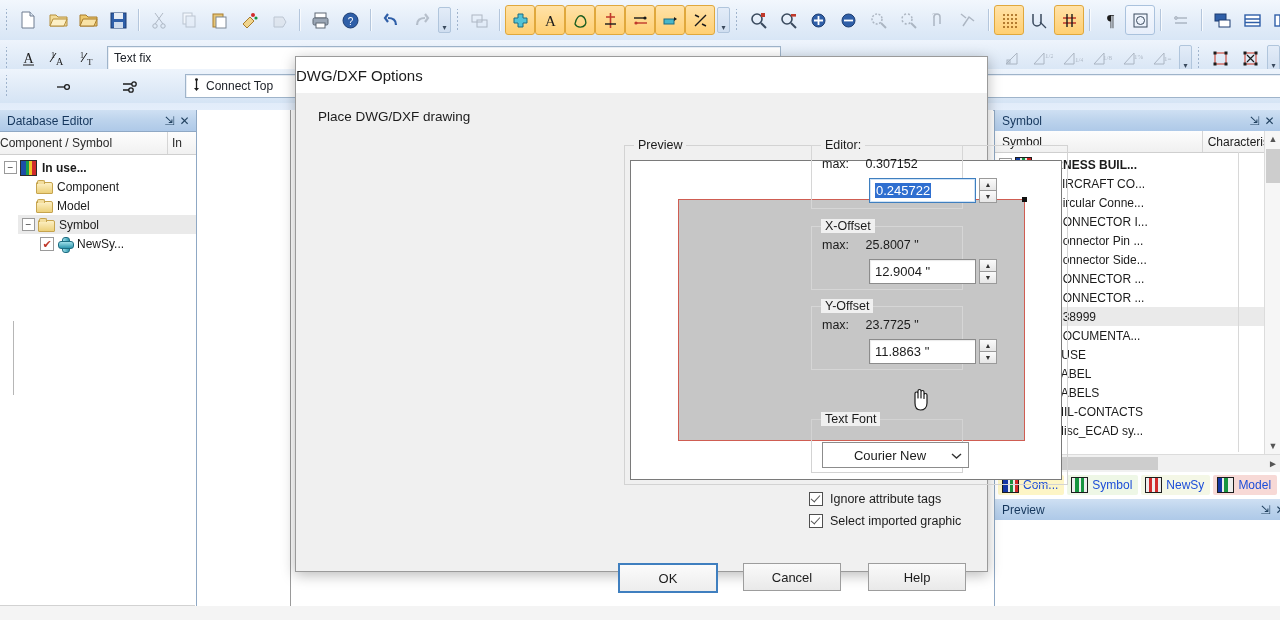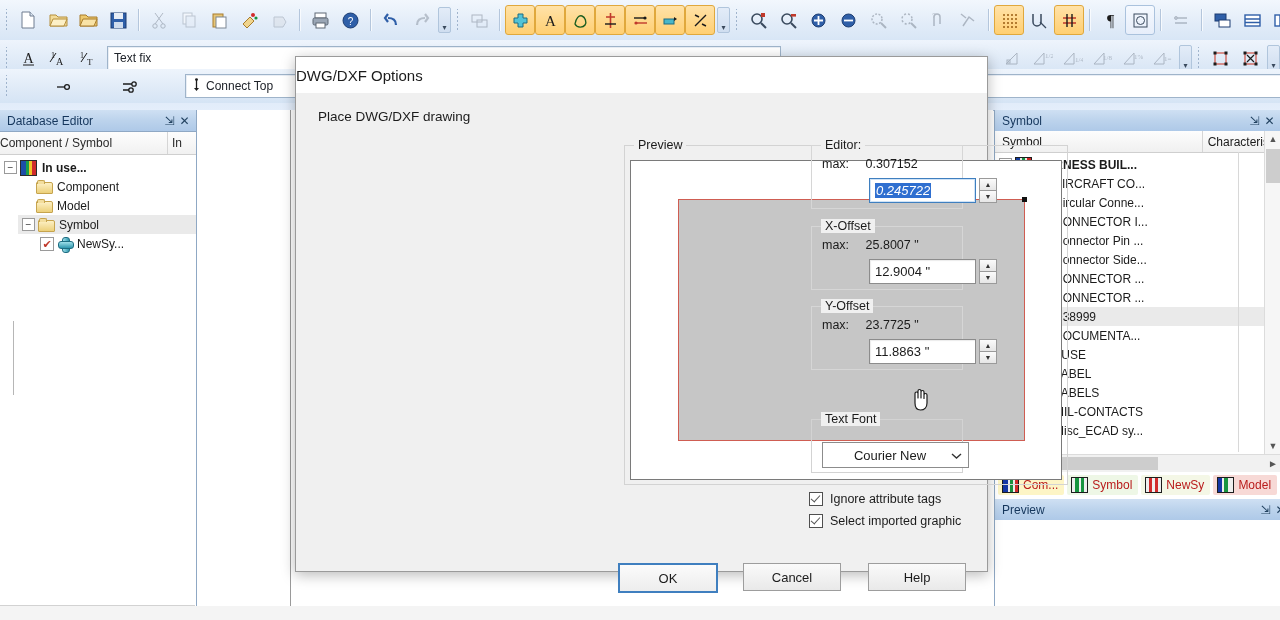--- a/index.html
+++ b/index.html
@@ -94,21 +94,21 @@
   .colsplit{position:absolute;left:243px;top:21px;width:1px;height:300px;background:#d8d8d8;}
   #symvscroll{position:absolute;right:0;top:21px;width:16px;height:323px;background:#f6f6f6;border-left:1px solid #dcdcdc;}
   #symvscroll .sarr{height:16px;display:flex;align-items:center;justify-content:center;font-size:9px;color:#555;}
   #symvscroll .sthumb{position:absolute;left:1px;top:18px;width:14px;height:34px;background:#cdcdcd;}
   #symhscroll{position:absolute;left:0;top:344px;width:286px;height:17px;background:#f1f1f1;
     border-top:1px solid #dcdcdc;display:flex;align-items:center;}
   #symhscroll .arr{width:16px;text-align:center;font-size:10px;color:#555;}
   #symhscroll .thumb{height:13px;width:145px;margin-left:2px;background:#cdcdcd;}
   #symtabs{position:absolute;left:0;top:362px;width:286px;height:26px;display:flex;align-items:center;
     padding-left:3px;gap:3px;background:#fff;}
-  .symtab{height:20px;display:flex;align-items:center;gap:4px;padding:0 6px 0 4px;font-size:12px;color:#b91c1c;border-radius:2px;}
+  .symtab{height:20px;display:flex;align-items:center;gap:4px;padding:0 6px 0 4px;font-size:12px;color:#1d4ed8;border-radius:2px;}
   .bars{width:15px;height:14px;flex:0 0 auto;border:1px solid #1d1d1d;}
   .bars.b1{background:linear-gradient(to right,#1436a4 0 30%,#eee 30% 46%,#1a8f3e 46% 64%,#eee 64% 78%,#d12b2b 78% 100%);}
   .bars.b2{background:linear-gradient(to right,#eee 0 18%,#17943f 18% 44%,#eee 44% 58%,#17943f 58% 80%,#eee 80% 100%);}
   .bars.b3{background:linear-gradient(to right,#eee 0 20%,#d12b2b 20% 42%,#eee 42% 58%,#d12b2b 58% 80%,#eee 80% 100%);}
   .bars.b4{background:linear-gradient(to right,#1436a4 0 26%,#eee 26% 42%,#17943f 42% 64%,#eee 64% 100%);}
   #previewhdr{position:absolute;left:0;top:389px;width:286px;height:21px;}
   #previewbody{position:absolute;left:0;top:410px;width:286px;height:100px;background:#fff;}
   
   #dialog{position:absolute;left:295px;top:56px;width:691px;height:514px;
     background:#f0f0f0;border:1px solid #9a9a9a;box-shadow:0 3px 13px rgba(0,0,0,.28);}
@@ -125,21 +125,21 @@
   #dwghandle{position:absolute;right:-3px;top:-3px;width:5px;height:5px;background:#111;}
   #handcursor{position:absolute;left:278px;top:224px;width:22px;height:26px;}
   .fieldgroup{position:absolute;left:515px;border:1px solid #d6d6d6;background:transparent;}
   .maxline{position:absolute;left:10px;top:11px;font-size:12.5px;color:#1b1b1b;}
   .maxline .mk{color:#1b1b1b;}
   .maxline .mv{margin-left:13px;}
   .spinwrap{position:absolute;left:11px;top:32px;display:flex;align-items:stretch;}
   .spinfield{width:95px;height:23px;background:#fff;border:1px solid #8c8c8c;
     display:flex;align-items:center;padding:0 5px;font-size:13px;color:#1b1b1b;
     box-shadow:inset 1px 1px 1px rgba(0,0,0,.08);}
-  .spinfield.focus{border:1px solid #3f7fbf;box-shadow:inset 0 0 0 1px #cfe3f7;font-style:italic;}
+  .spinfield.focus{border:1px solid #3f7fbf;box-shadow:inset 0 0 0 1px #cfe3f7;}
   .spinfield .hl{background:#2f6fd0;color:#fff;padding:0 1px;}
   .spinbtns{width:18px;height:25px;display:flex;flex-direction:column;margin-left:3px;}
   .spinbtns div{flex:1;background:linear-gradient(to bottom,#fbfbfb,#e6e6e6);border:1px solid #9a9a9a;
     display:flex;align-items:center;justify-content:center;font-size:7px;color:#333;line-height:1;}
   .spinbtns div:first-child{border-bottom:none;}
   #fontgroup{left:515px;top:326px;width:150px;height:52px;}
   #fontselect{position:absolute;left:10px;top:22px;width:133px;height:24px;background:#fff;
     border:1px solid #8c8c8c;display:flex;align-items:center;padding:0 6px;font-size:13px;color:#1b1b1b;text-align:center;}
   #fontselect .cv{flex:1;}
   .cbrow{position:absolute;left:513px;display:flex;align-items:center;font-size:12.5px;color:#1b1b1b;}

